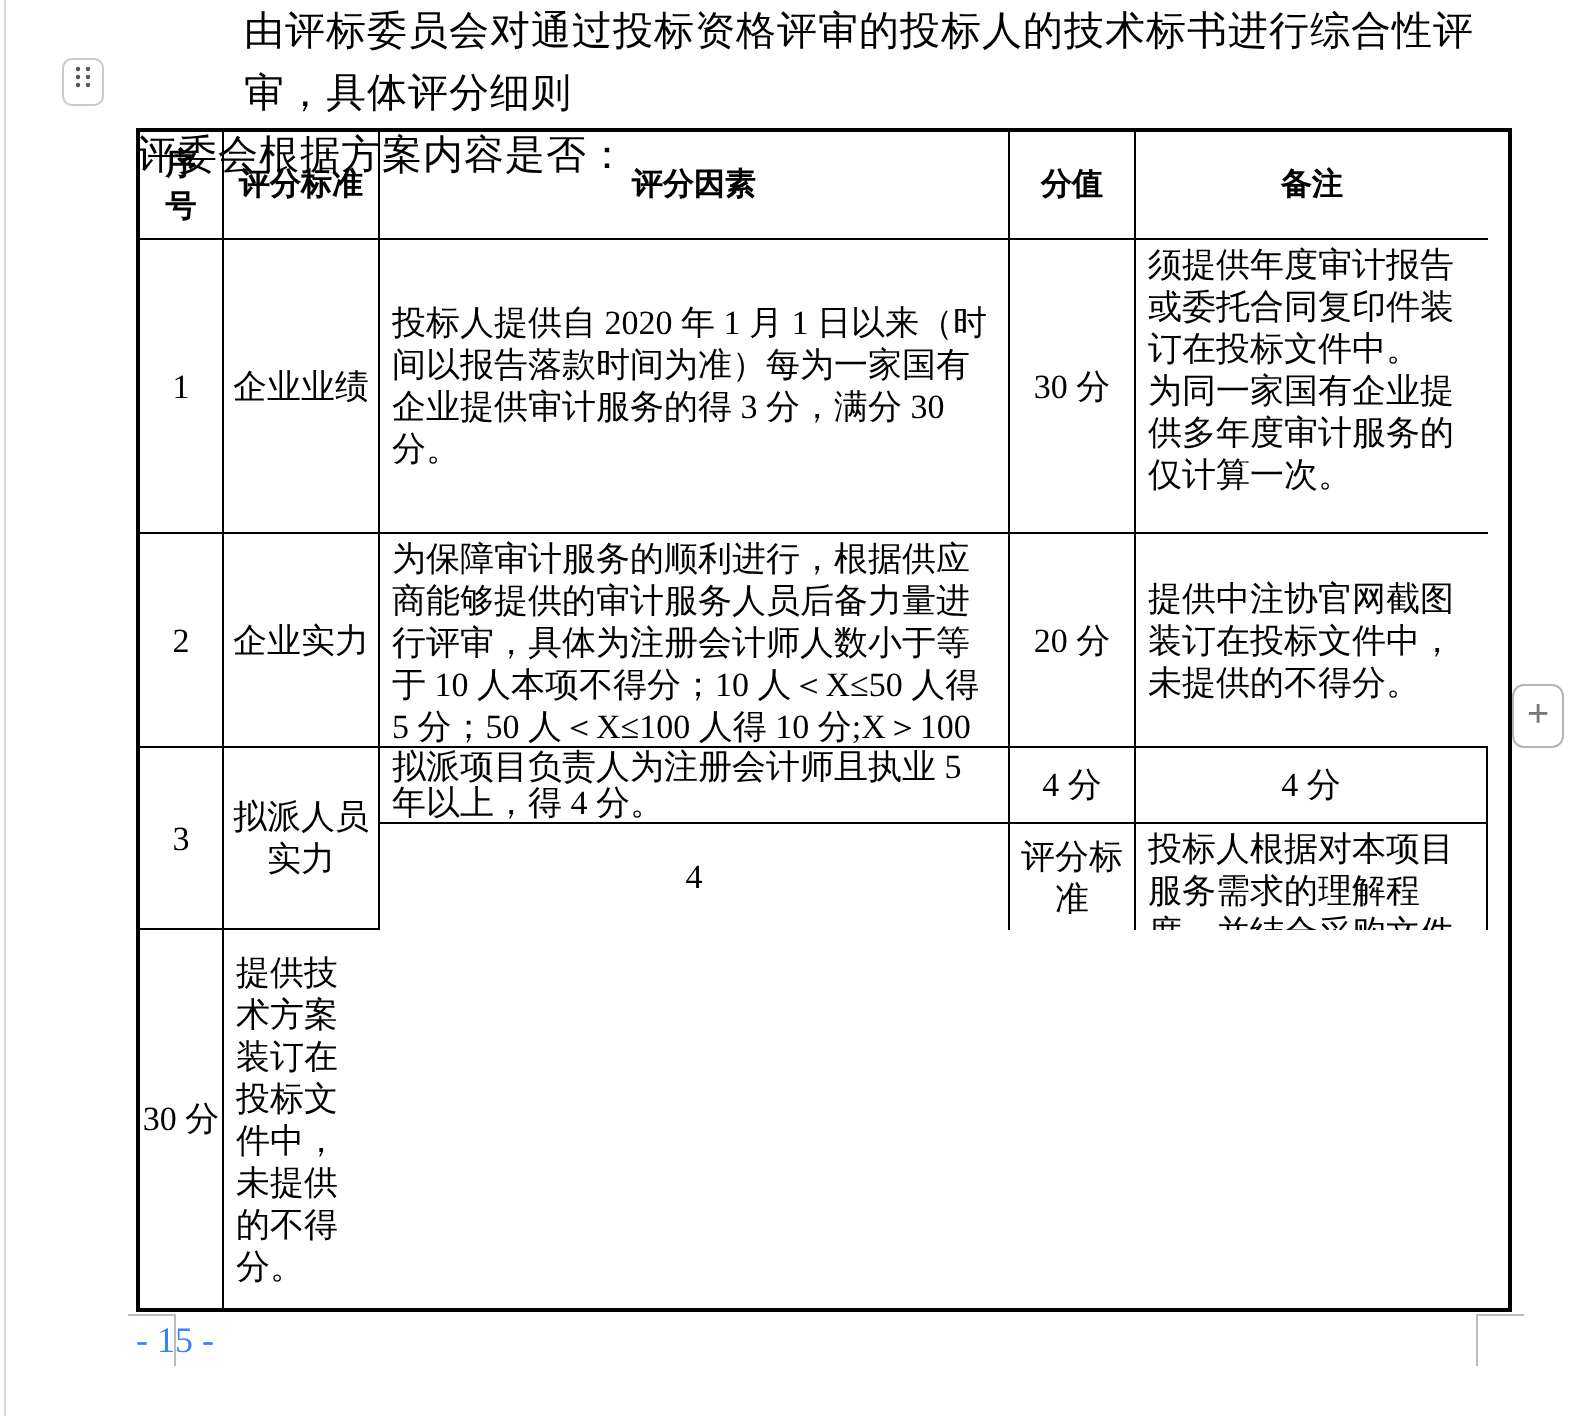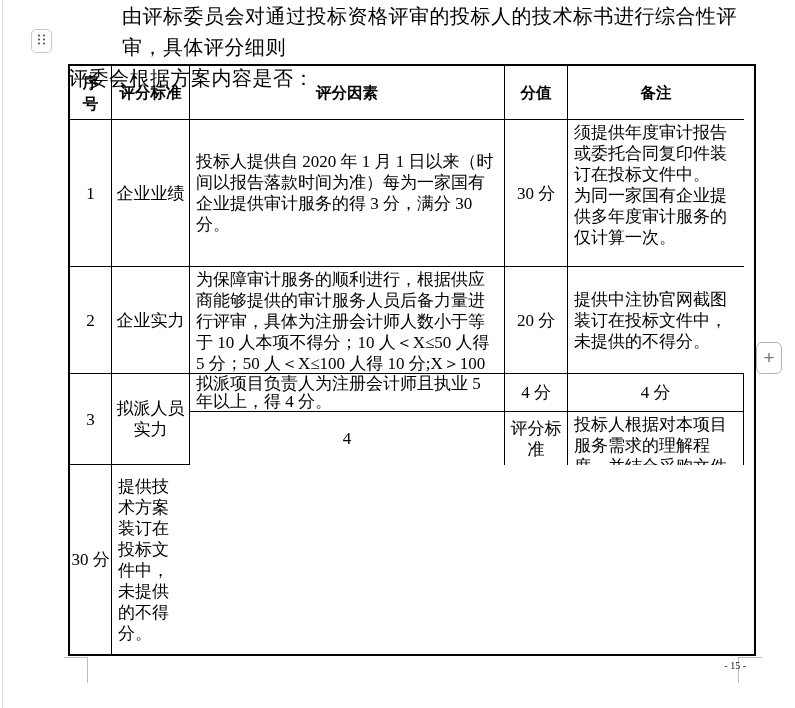--- a/index.html
+++ b/index.html
@@ -56,21 +56,21 @@
   .cell.left { align-items:flex-start; text-align:left; padding:0 6px; }
   .cell.top  { justify-content:flex-start; padding-top:2px; }
   .cell.noBR { border-right:none; }
   .cell.noBB { border-bottom:none; }
   .cell.span2 { grid-row:span 2; }
   .cell.lh19 { line-height:18px; }
   .h-no-inner { display:inline-block; width:1.1em; word-break:break-all; }
   
   .page-num {
     position:absolute; left:68px; top:660px; width:678px;
-    text-align:right; font-size:10px; color:#0f172a;
+    text-align:left; font-size:18px; color:#3b82f6;
     font-family:"Liberation Serif","DejaVu Serif",serif;
   }
   .mark { position:absolute; width:24px; height:26px; }
   .mark-left  { left:64px;  top:657px; border-top:1px solid #bcbcbc; border-right:1px solid #bcbcbc; }
   .mark-right { left:738px; top:657px; border-top:1px solid #bcbcbc; border-left:1px solid #bcbcbc; }
 </style>
 </head>
 <body>
 
 <div class="page-edge"></div>

